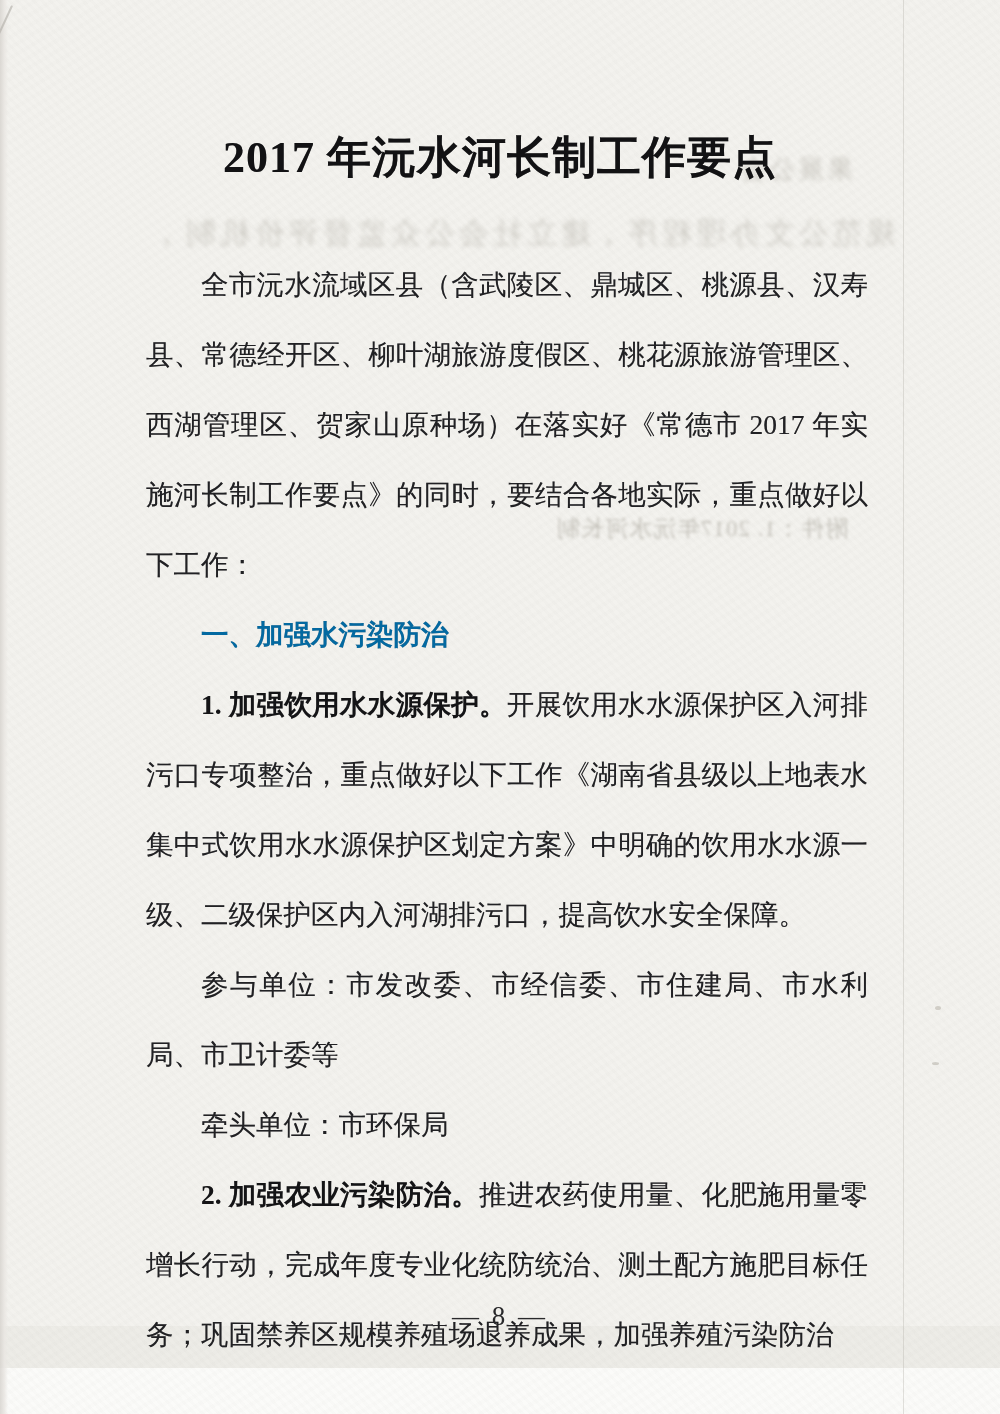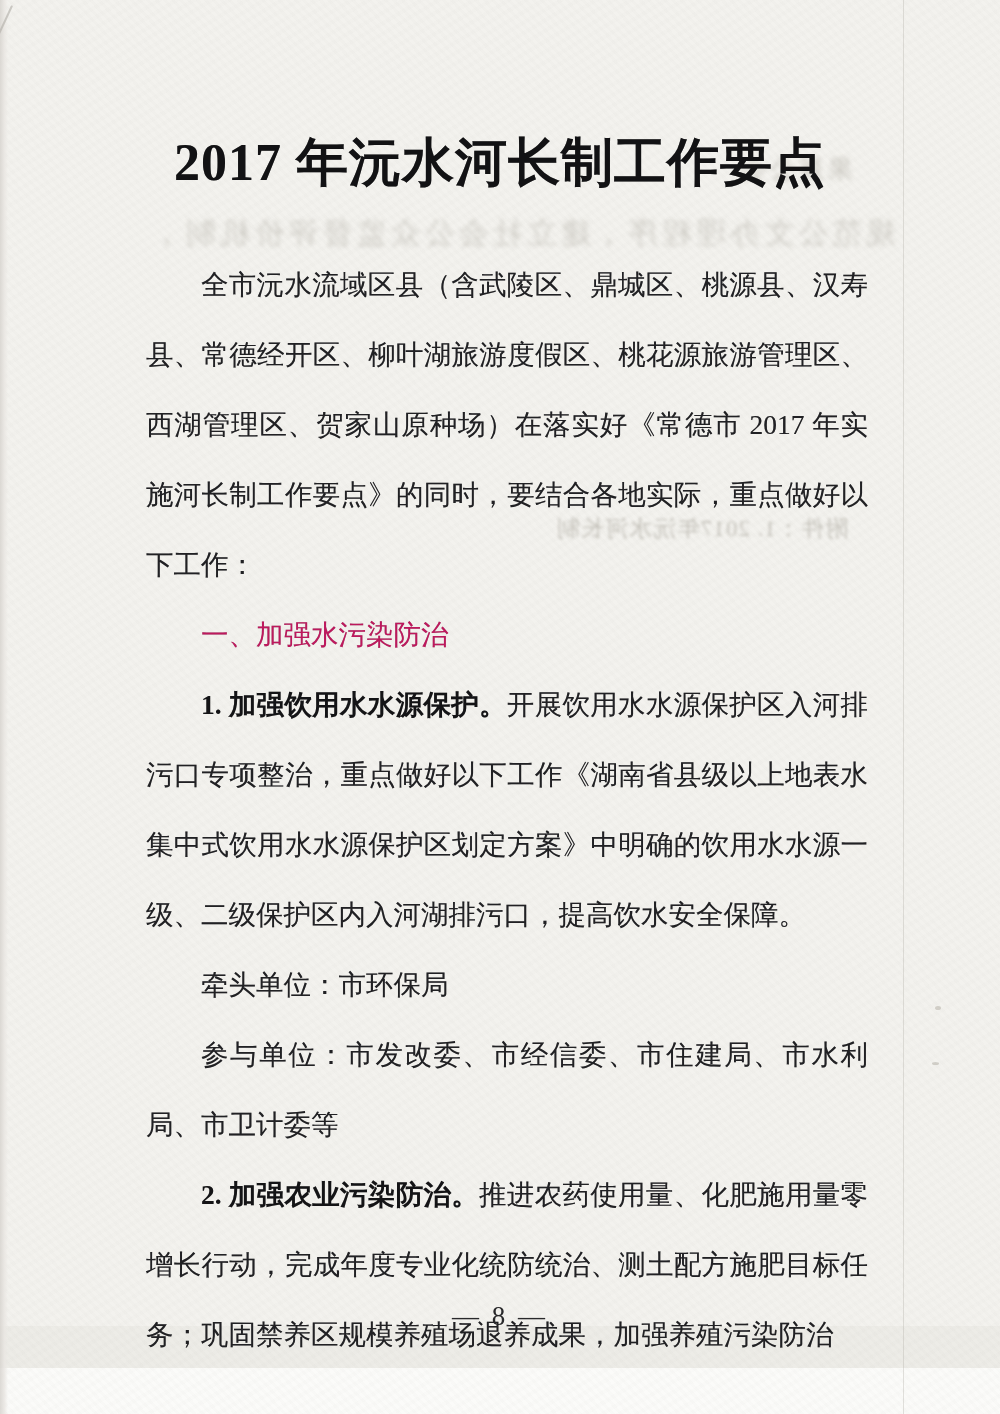--- a/index.html
+++ b/index.html
@@ -58,36 +58,36 @@
     pointer-events: none;
   }
   .bleed-a { left: 737px; top: 152px; font-size: 26px; letter-spacing: 3px; filter: blur(2px);   opacity: .48; }
   .bleed-b { left: 148px; top: 213px; font-size: 30px; letter-spacing: 4px; filter: blur(2.2px); opacity: .40; }
   .bleed-c { left: 556px; top: 513px; font-size: 23px; letter-spacing: 1px; filter: blur(1.4px); opacity: .55; }
 
   .doc-title {
     position: absolute; top: 128px; left: 0; width: 100%;
     margin: 0;
     text-align: center;
-    font-size: 52px; font-weight: 700;
+    font-size: 44px; font-weight: 700;
     letter-spacing: 1px;
     color: #121214;
     text-shadow: 0 0 .6px rgba(0,0,0,.45);
   }
   .doc-body {
     position: absolute; left: 146px; top: 250px; width: 722px;
     font-size: 27.5px; line-height: 70px;
     letter-spacing: 0;
     color: #212124;
     text-align: justify;
     text-justify: inter-ideograph;
     text-shadow: 0 0 .5px rgba(20,20,20,.35);
   }
   .doc-body p { margin: 0; text-indent: 2em; }
-  .doc-body p.heading { font-weight: 400; color: #be185d; }
+  .doc-body p.heading { font-weight: 700; color: #0369a1; }
   .doc-body .lead { font-weight: 700; color: #141416; }
   .page-number {
     position: absolute; top: 1301px; left: 0; width: 100%;
     text-align: center;
     font-size: 27px; letter-spacing: 3px;
     color: #29292b;
   }
 </style>
 </head>
 <body>
@@ -117,25 +117,25 @@
 
     <p class="heading">
       <span>一、加强水污染防治</span>
     </p>
 
     <p>
       <span class="lead">1. 加强饮用水水源保护。</span><span>开展饮用水水源保护区入河排污口专项整治，重点做好以下工作《湖南省县级以上地表水集中式饮用水水源保护区划定方案》中明确的饮用水水源一级、二级保护区内入河湖排污口，提高饮水安全保障。</span>
     </p>
 
     <p>
-      <span>牵头单位：市环保局</span>
+      <span>参与单位：市发改委、市经信委、市住建局、市水利局、市卫计委等</span>
     </p>
 
     <p>
-      <span>参与单位：市发改委、市经信委、市住建局、市水利局、市卫计委等</span>
+      <span>牵头单位：市环保局</span>
     </p>
 
 
 
     <p>
       <span class="lead">2. 加强农业污染防治。</span><span>推进农药使用量、化肥施用量零增长行动，完成年度专业化统防统治、测土配方施肥目标任务；巩固禁养区规模养殖场退养成果，加强养殖污染防治</span>
     </p>
 
   </div>
 

